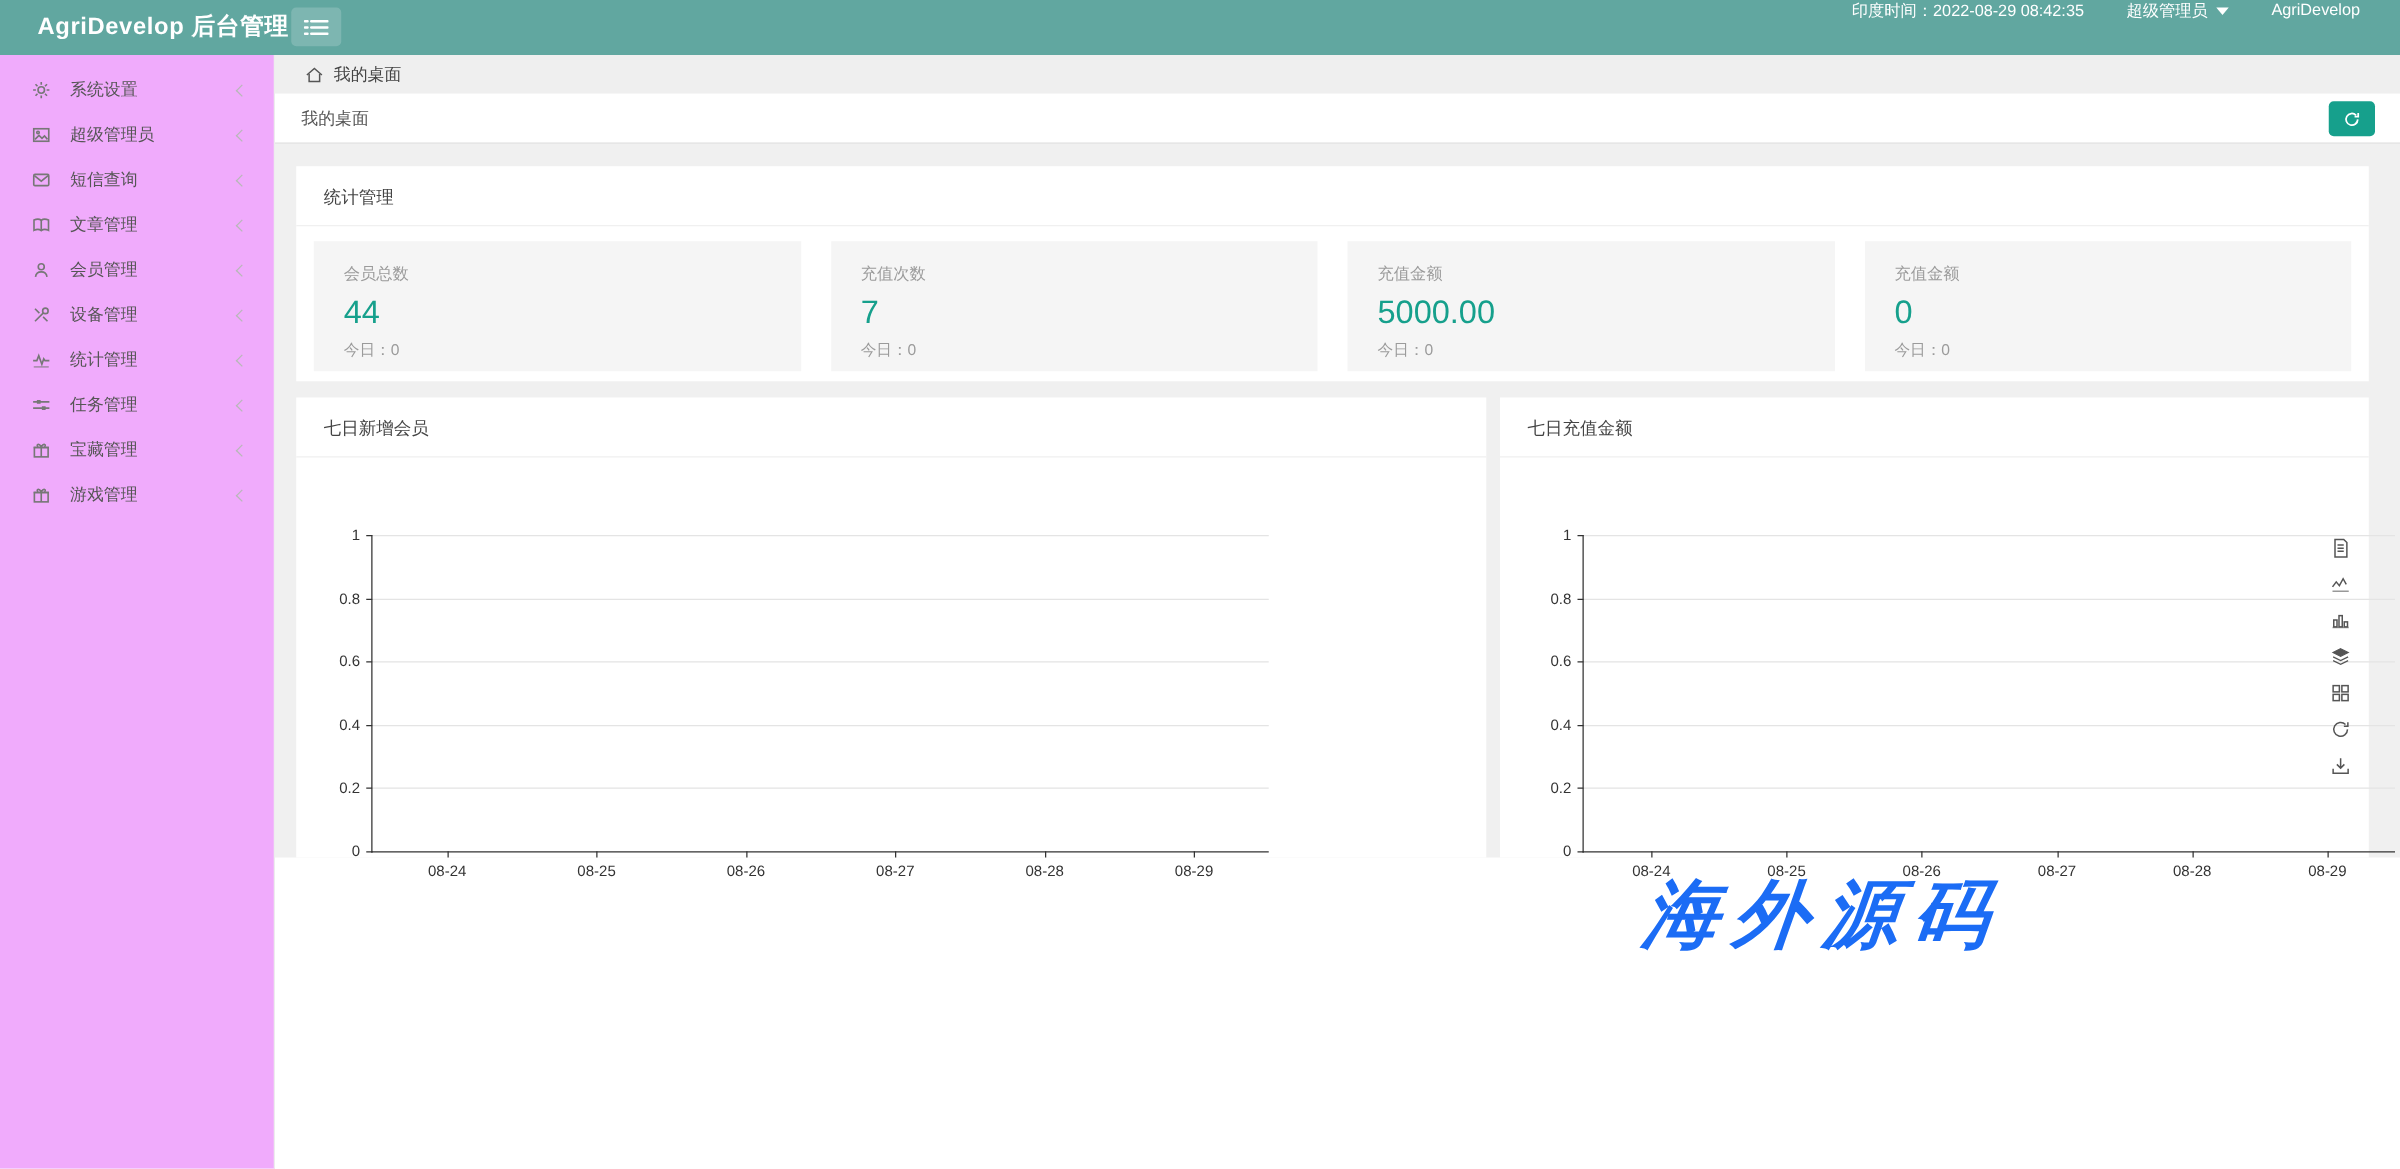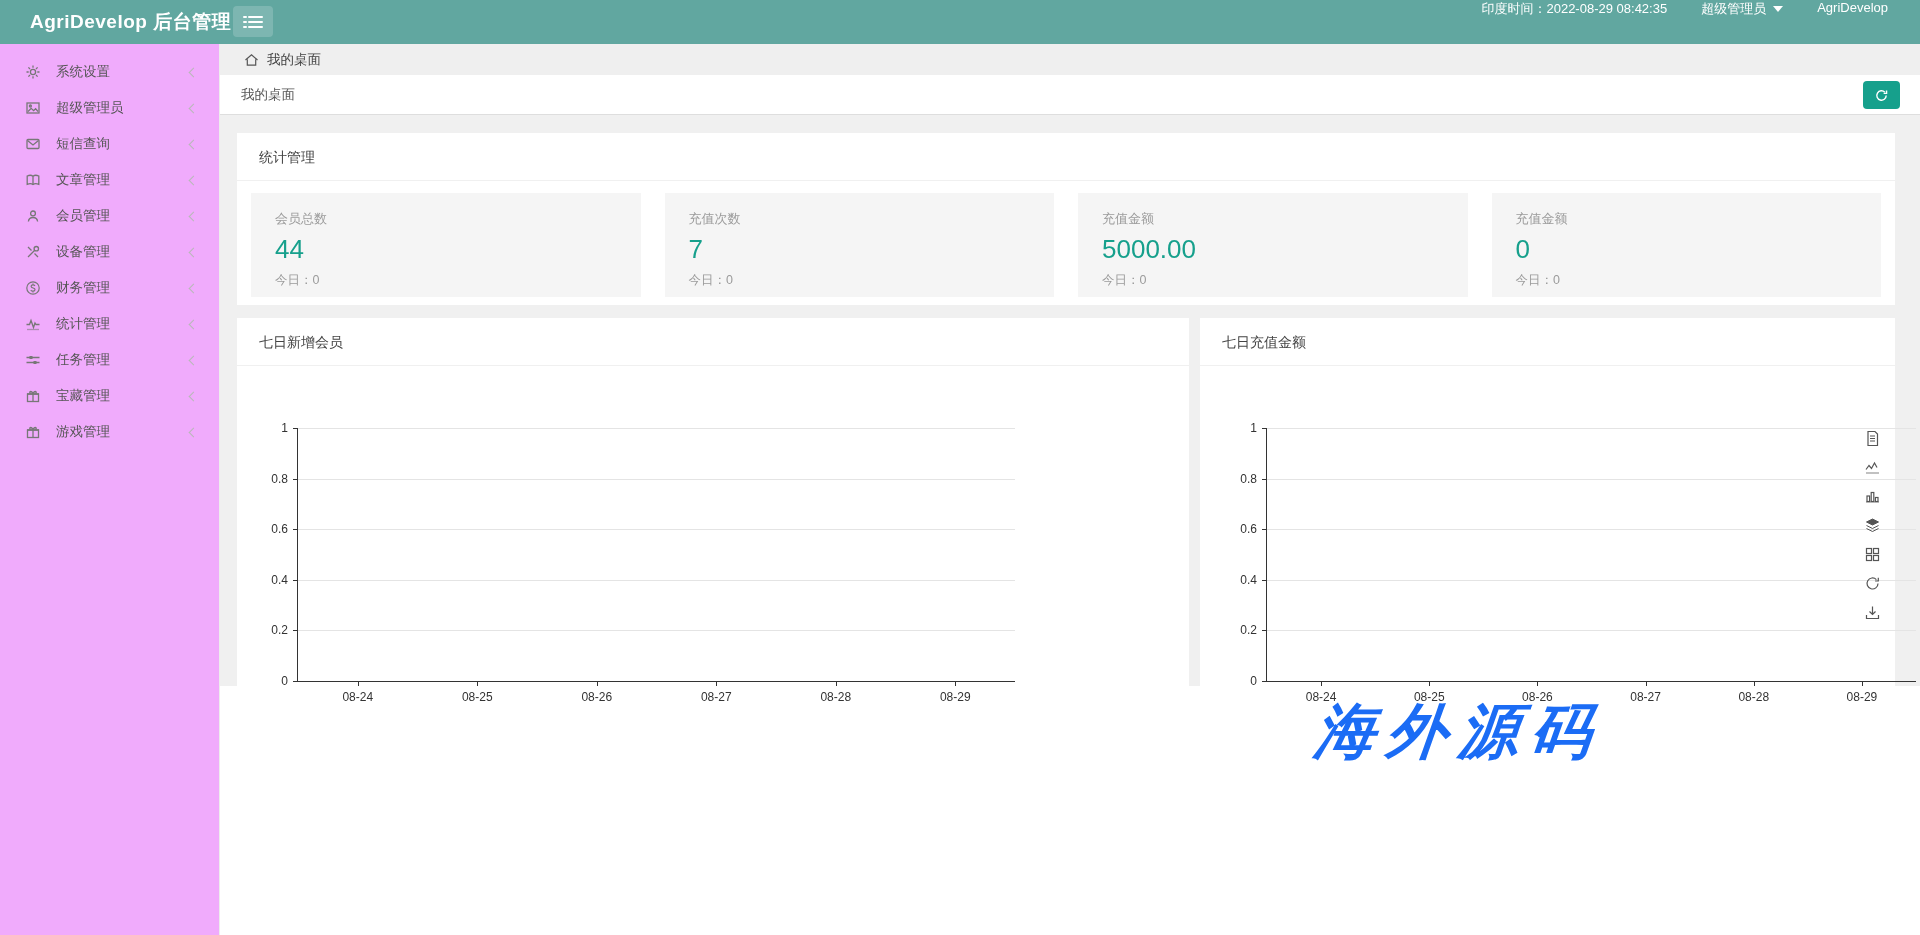--- a/index.html
+++ b/index.html
@@ -176,30 +176,20 @@
         <svg width="16" height="16" viewBox="0 0 16 16" fill="none" stroke="currentColor" stroke-width="1.3">
           <path d="M3 13L9.5 6.5"></path>
           <circle cx="11.3" cy="4.7" r="2.2"></circle>
           <path d="M6.5 6.5L3 3M9.5 9.5l3.5 3.5"></path>
         </svg>
       </span>
       <span class="slabel">设备管理</span>
       <i class="chev"></i>
     </div>
 
-    <div class="side-item">
-      <span class="sicon">
-        <svg width="16" height="16" viewBox="0 0 16 16" fill="none" stroke="currentColor" stroke-width="1.2">
-          <circle cx="8" cy="8" r="6.2"></circle>
-          <path d="M10 5.8c-.5-.7-1.2-1-2-1-1.1 0-1.9.6-1.9 1.5C6.1 8.6 10 7.5 10 9.6c0 1-.9 1.6-2 1.6-.9 0-1.7-.4-2.2-1.1M8 3.6v1.2M8 11.2v1.2"></path>
-        </svg>
-      </span>
-      <span class="slabel">财务管理</span>
-      <i class="chev"></i>
-    </div>
 
     <div class="side-item">
       <span class="sicon">
         <svg width="16" height="16" viewBox="0 0 16 16" fill="none" stroke="currentColor" stroke-width="1.3">
           <path d="M1.5 8.5h3l1.5-4 2.5 7 1.5-4.5 1 1.5h3.5"></path>
           <path d="M2 13.5h12" stroke-opacity=".55"></path>
         </svg>
       </span>
       <span class="slabel">统计管理</span>
       <i class="chev"></i>

